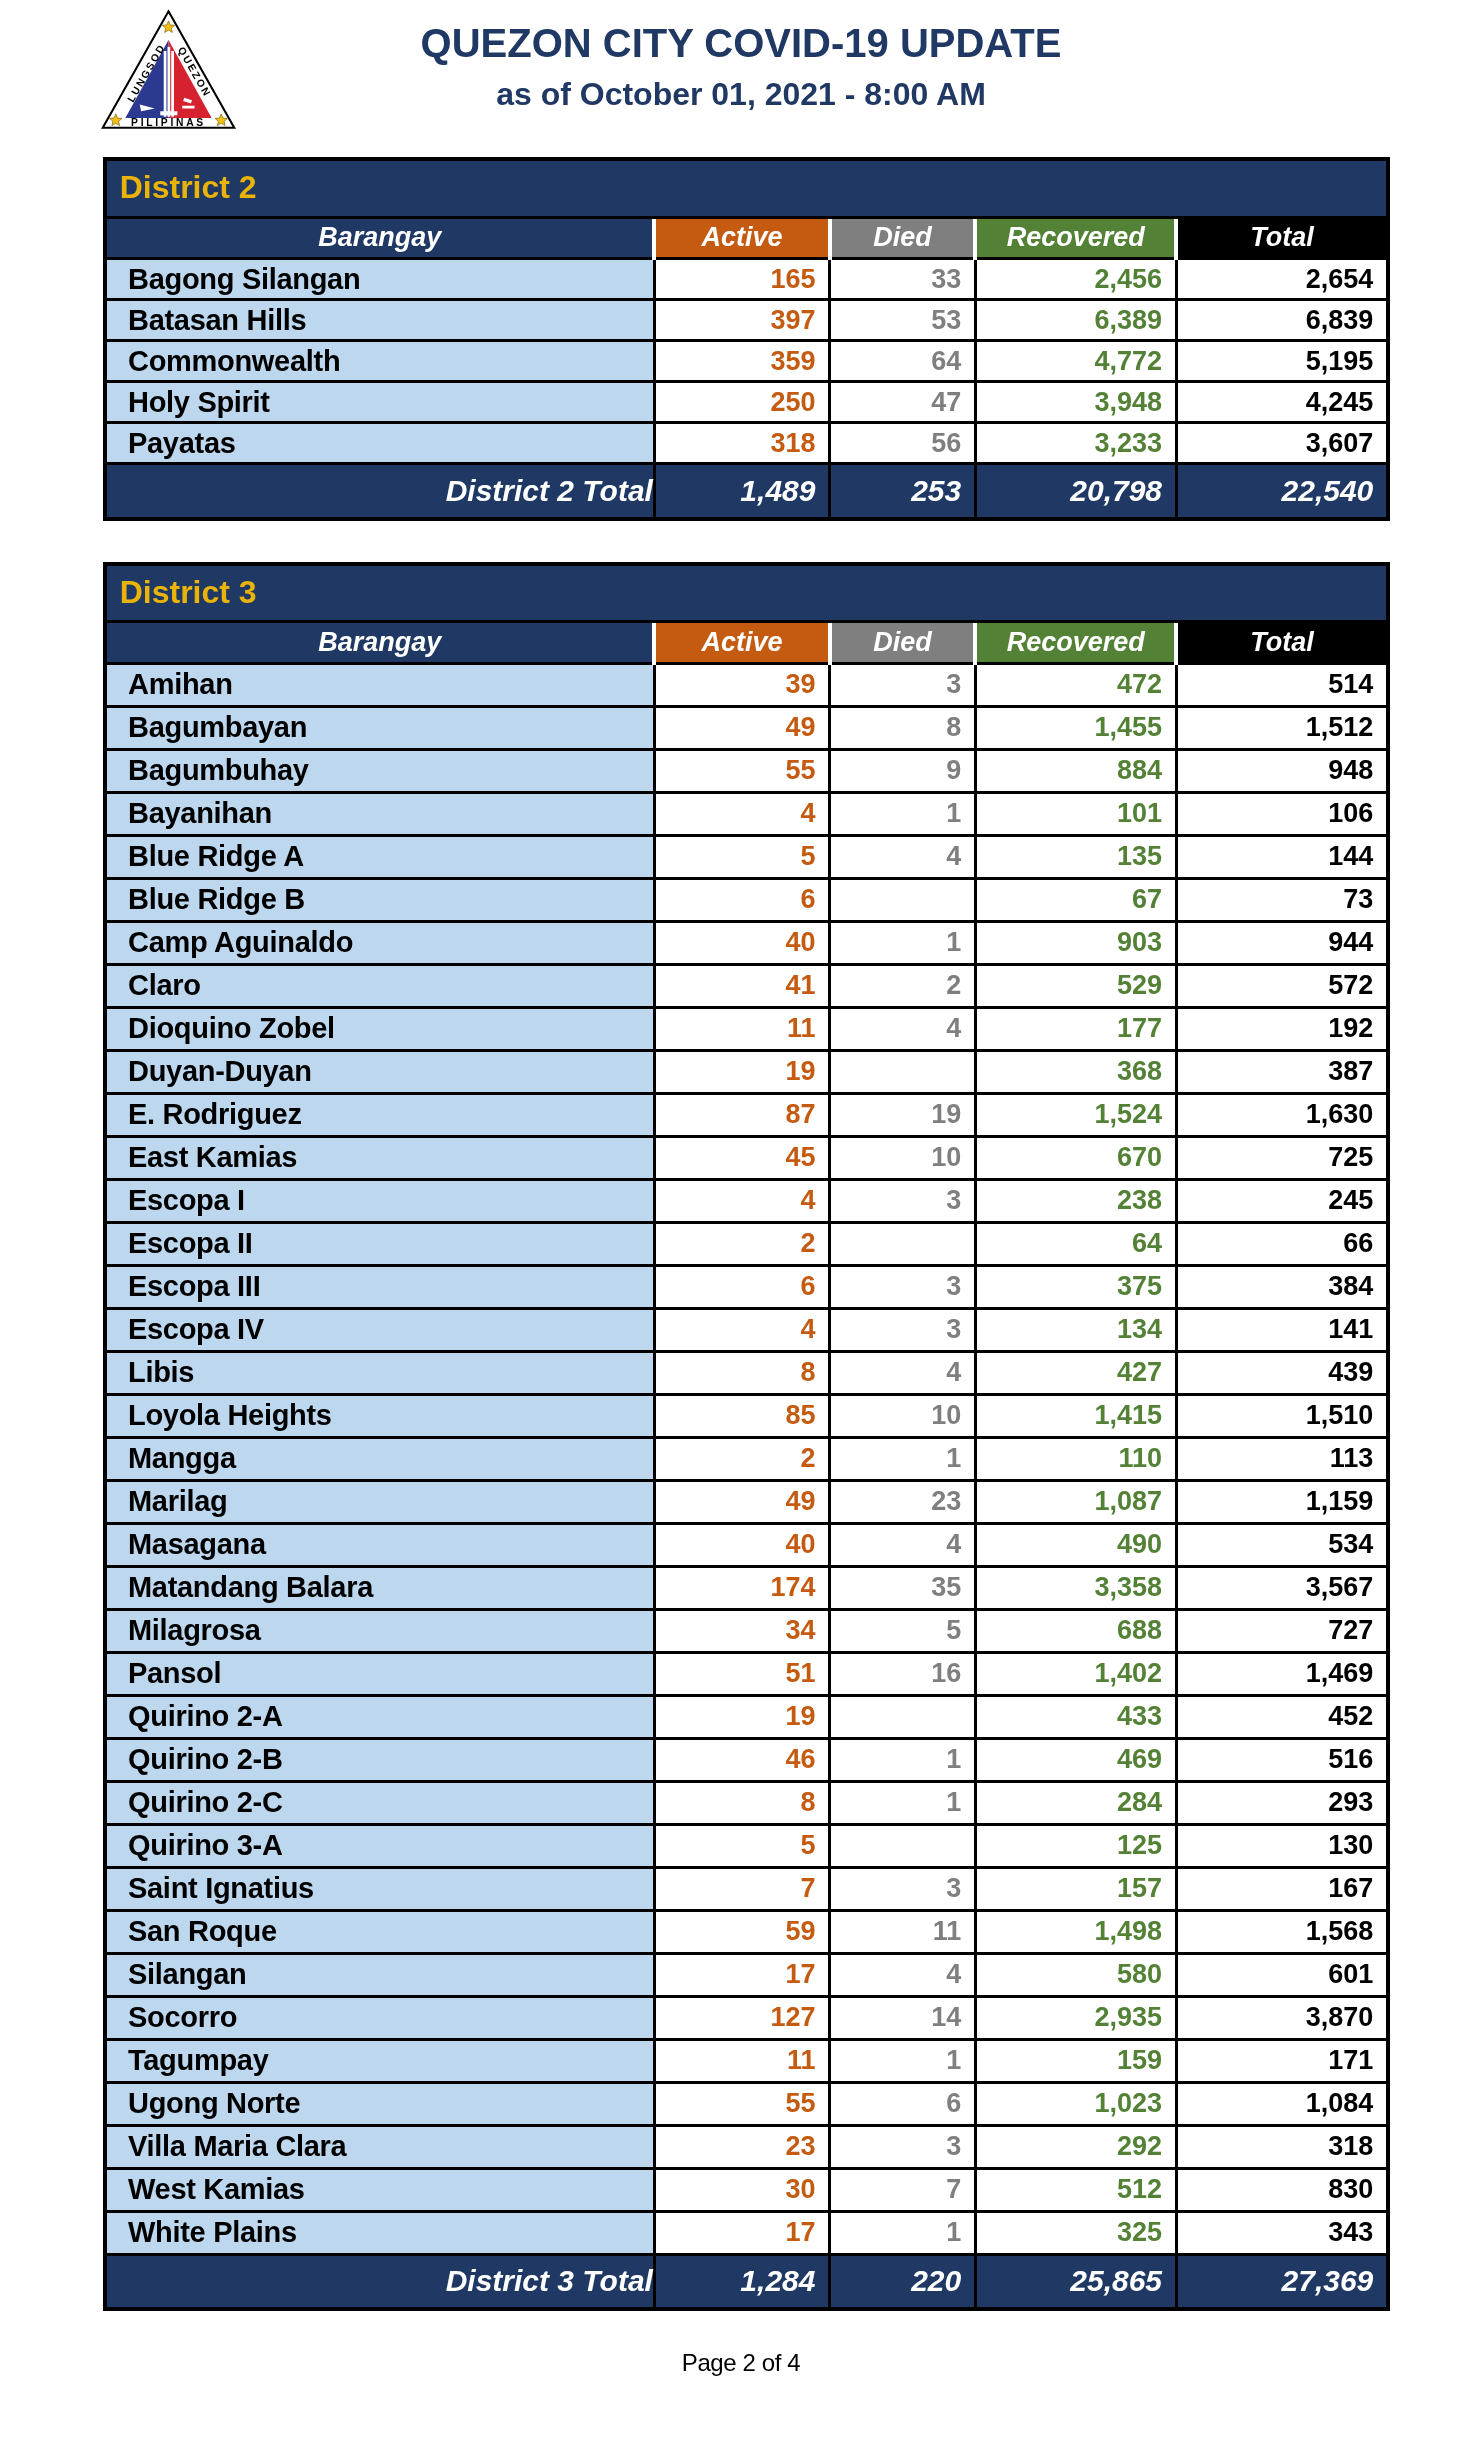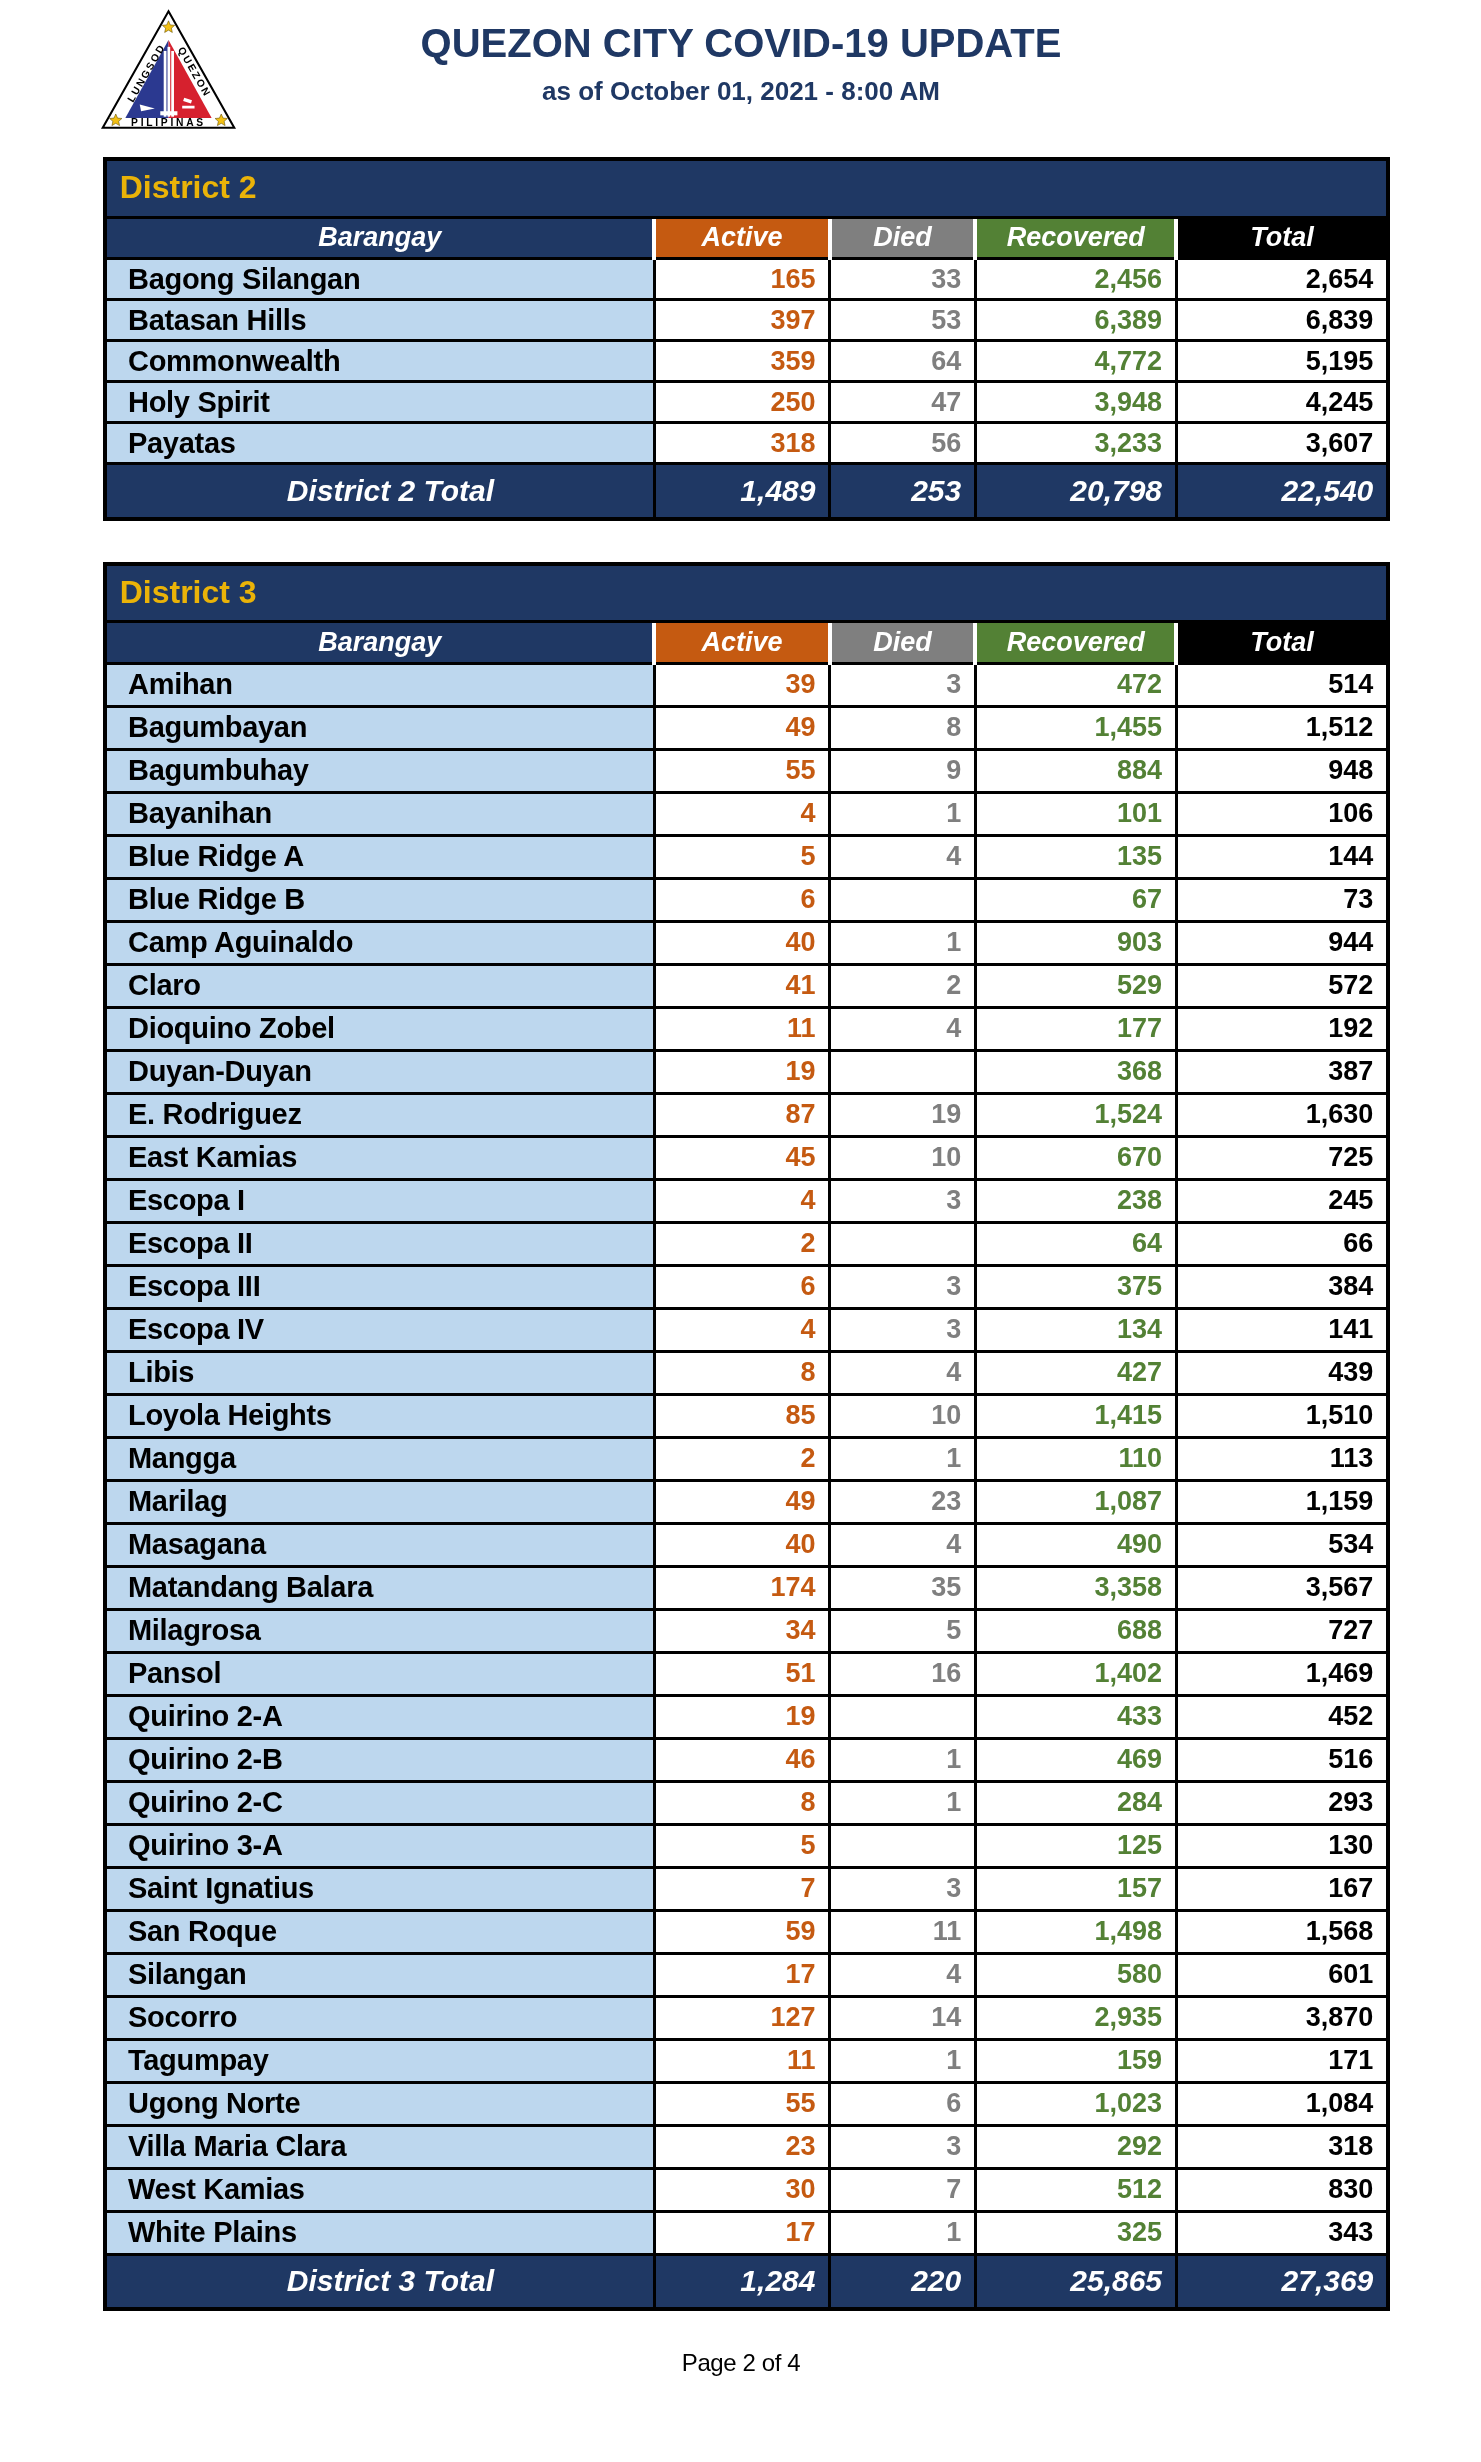--- a/index.html
+++ b/index.html
@@ -7,21 +7,21 @@
   body {
     width:1482px; height:2462px; background:#ffffff; overflow:hidden;
     font-family:"Liberation Sans", sans-serif; position:relative;
   }
 
   
   .page-header { position:relative; height:157px; }
   .logo { position:absolute; left:100px; top:8px; width:137px; height:127px; }
   .titles { text-align:center; padding-top:21px; }
   .main-title { font-size:40px; font-weight:bold; color:#1F3864; letter-spacing:0px; }
-  .sub-title  { font-size:26px; font-weight:bold; color:#1F3864; margin-top:9.6px; }
+  .sub-title  { font-size:32px; font-weight:bold; color:#1F3864; margin-top:9.6px; }
 
   
   .content { margin-left:103px; width:1287px; }
 
   .district-table { border:4px solid #000; background:#000; }
   .district-table.gap-before { margin-top:41px; }
 
   .band {
     background:#1F3864; color:#eab308; font-weight:bold; font-size:32px;
     padding:8px 0 9.6px 12.7px; border-bottom:3.2px solid #000;
@@ -57,21 +57,21 @@
   td.c-died     { color:#7F7F7F; }
   td.c-recovered{ color:#538135; }
   td.c-total    { color:#000000; }
 
   tfoot td { border:3.2px solid #000; border-bottom:0; height:53px; }
   tfoot td:first-child{ border-left:0; } tfoot td:last-child{ border-right:0; }
   .trow td {
     background:#1F3864; color:#ffffff; font-weight:bold; font-style:italic;
     font-size:30px; text-align:right; padding:0 12.7px 0 0;
   }
-  .trow td.c-name { text-align:center; padding:0 0 0 21px; letter-spacing:0; }
+  .trow td.c-name { text-align:right; padding:0 0 0 21px; letter-spacing:0; }
 
   
   .page-footer {
     text-align:center; margin-top:38px; font-size:24px; color:#000;
     letter-spacing:-0.4px; font-weight:500;
   }
 </style>
 </head>
 <body>
 

